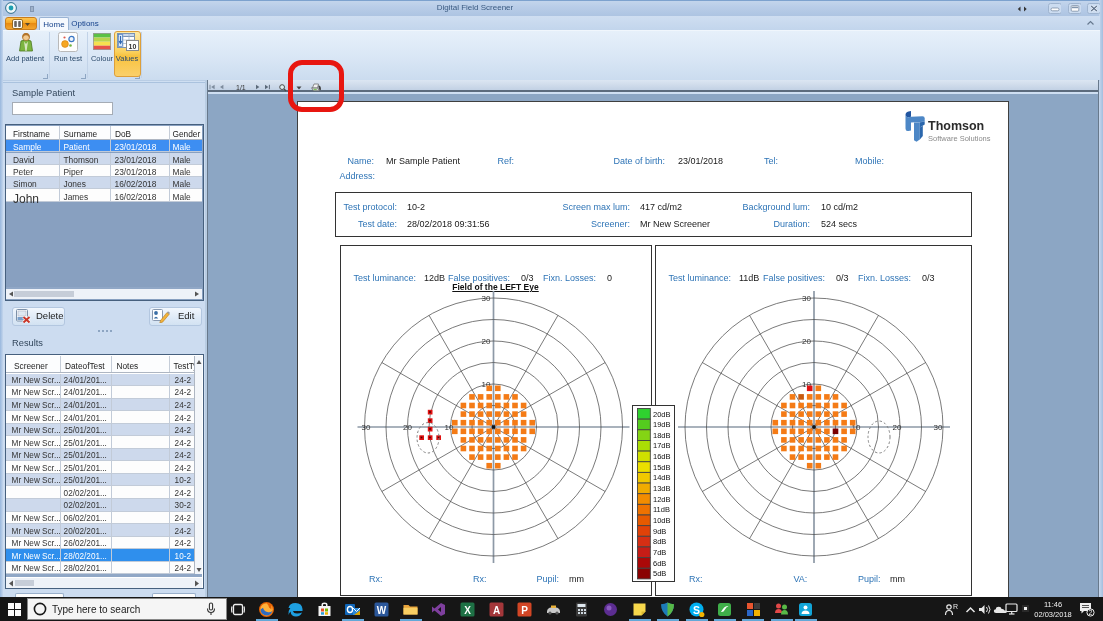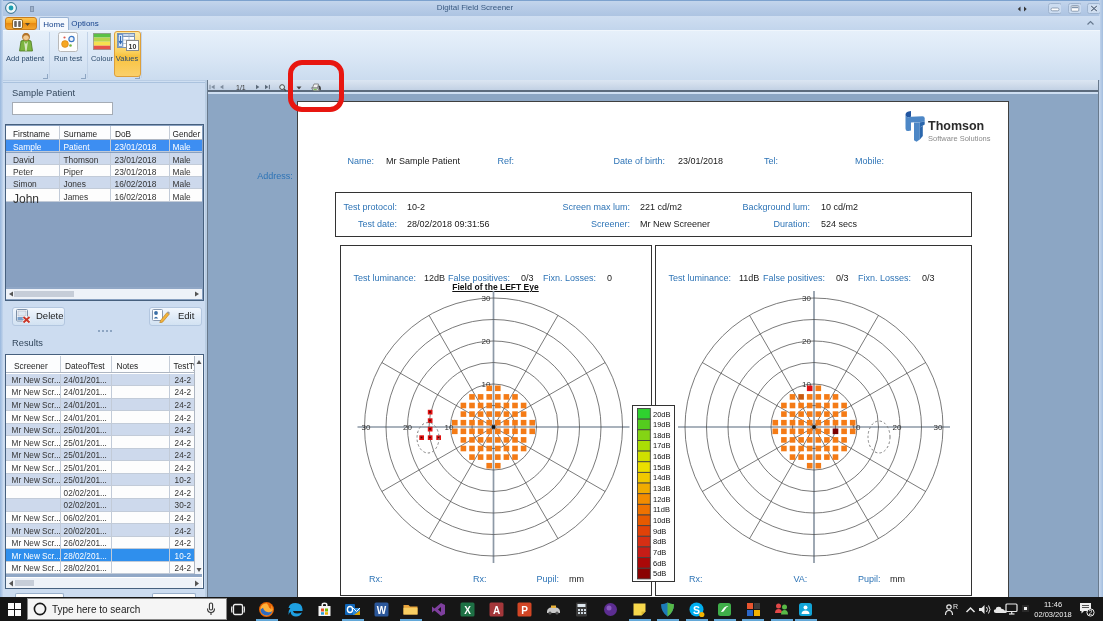--- a/index.html
+++ b/index.html
@@ -344,26 +344,26 @@
 </svg>
     <div class="abs" style="left:928px;top:119px;font-size:12.5px;font-weight:bold;color:#2b2b2b;">Thomson</div>
     <div class="abs" style="left:928px;top:134px;font-size:7.5px;color:#8a8a8a;">Software Solutions</div>
     <div class="abs" style="left:174px;top:156px;width:200px;text-align:right;font-size:9px;color:#2e74b6;">Name:</div>
     <div class="abs" style="left:386px;top:156px;font-size:9px;color:#1a1a1a;text-align:right;">Mr Sample Patient</div>
     <div class="abs" style="left:314px;top:156px;width:200px;text-align:right;font-size:9px;color:#2e74b6;">Ref:</div>
     <div class="abs" style="left:465px;top:156px;width:200px;text-align:right;font-size:9px;color:#2e74b6;">Date of birth:</div>
     <div class="abs" style="left:678px;top:156px;font-size:9px;color:#1a1a1a;">23/01/2018</div>
     <div class="abs" style="left:578px;top:156px;width:200px;text-align:right;font-size:9px;color:#2e74b6;">Tel:</div>
     <div class="abs" style="left:684px;top:156px;width:200px;text-align:right;font-size:9px;color:#2e74b6;">Mobile:</div>
-    <div class="abs" style="left:175px;top:171px;width:200px;text-align:center;font-size:9px;color:#2e74b6;">Address:</div>
+    <div class="abs" style="left:175px;top:171px;width:200px;text-align:right;font-size:9px;color:#2e74b6;">Address:</div>
     <div class="abs" style="left:335px;top:192px;width:637px;height:45px;border:1px solid #333;"></div>
     <div class="abs" style="left:197px;top:202px;width:200px;text-align:right;font-size:9px;color:#2e74b6;">Test protocol:</div>
     <div class="abs" style="left:407px;top:202px;font-size:9px;color:#1a1a1a;">10-2</div>
     <div class="abs" style="left:430px;top:202px;width:200px;text-align:right;font-size:9px;color:#2e74b6;">Screen max lum:</div>
-    <div class="abs" style="left:640px;top:202px;font-size:9px;color:#1a1a1a;">221 cd/m2</div>
+    <div class="abs" style="left:640px;top:202px;font-size:9px;color:#1a1a1a;">417 cd/m2</div>
     <div class="abs" style="left:610px;top:202px;width:200px;text-align:right;font-size:9px;color:#2e74b6;">Background lum:</div>
     <div class="abs" style="left:821px;top:202px;font-size:9px;color:#1a1a1a;">10 cd/m2</div>
     <div class="abs" style="left:197px;top:219px;width:200px;text-align:right;font-size:9px;color:#2e74b6;">Test date:</div>
     <div class="abs" style="left:407px;top:219px;font-size:9px;color:#1a1a1a;">28/02/2018 09:31:56</div>
     <div class="abs" style="left:430px;top:219px;width:200px;text-align:right;font-size:9px;color:#2e74b6;">Screener:</div>
     <div class="abs" style="left:640px;top:219px;font-size:9px;color:#1a1a1a;">Mr New Screener</div>
     <div class="abs" style="left:610px;top:219px;width:200px;text-align:right;font-size:9px;color:#2e74b6;">Duration:</div>
     <div class="abs" style="left:821px;top:219px;font-size:9px;color:#1a1a1a;">524 secs</div>
     <div class="abs" style="left:339.5px;top:245px;width:312.5px;height:351px;border:1px solid #333;background:#fff;"></div>
     <div class="abs" style="left:655px;top:245px;width:317px;height:351px;border:1px solid #333;background:#fff;"></div>

